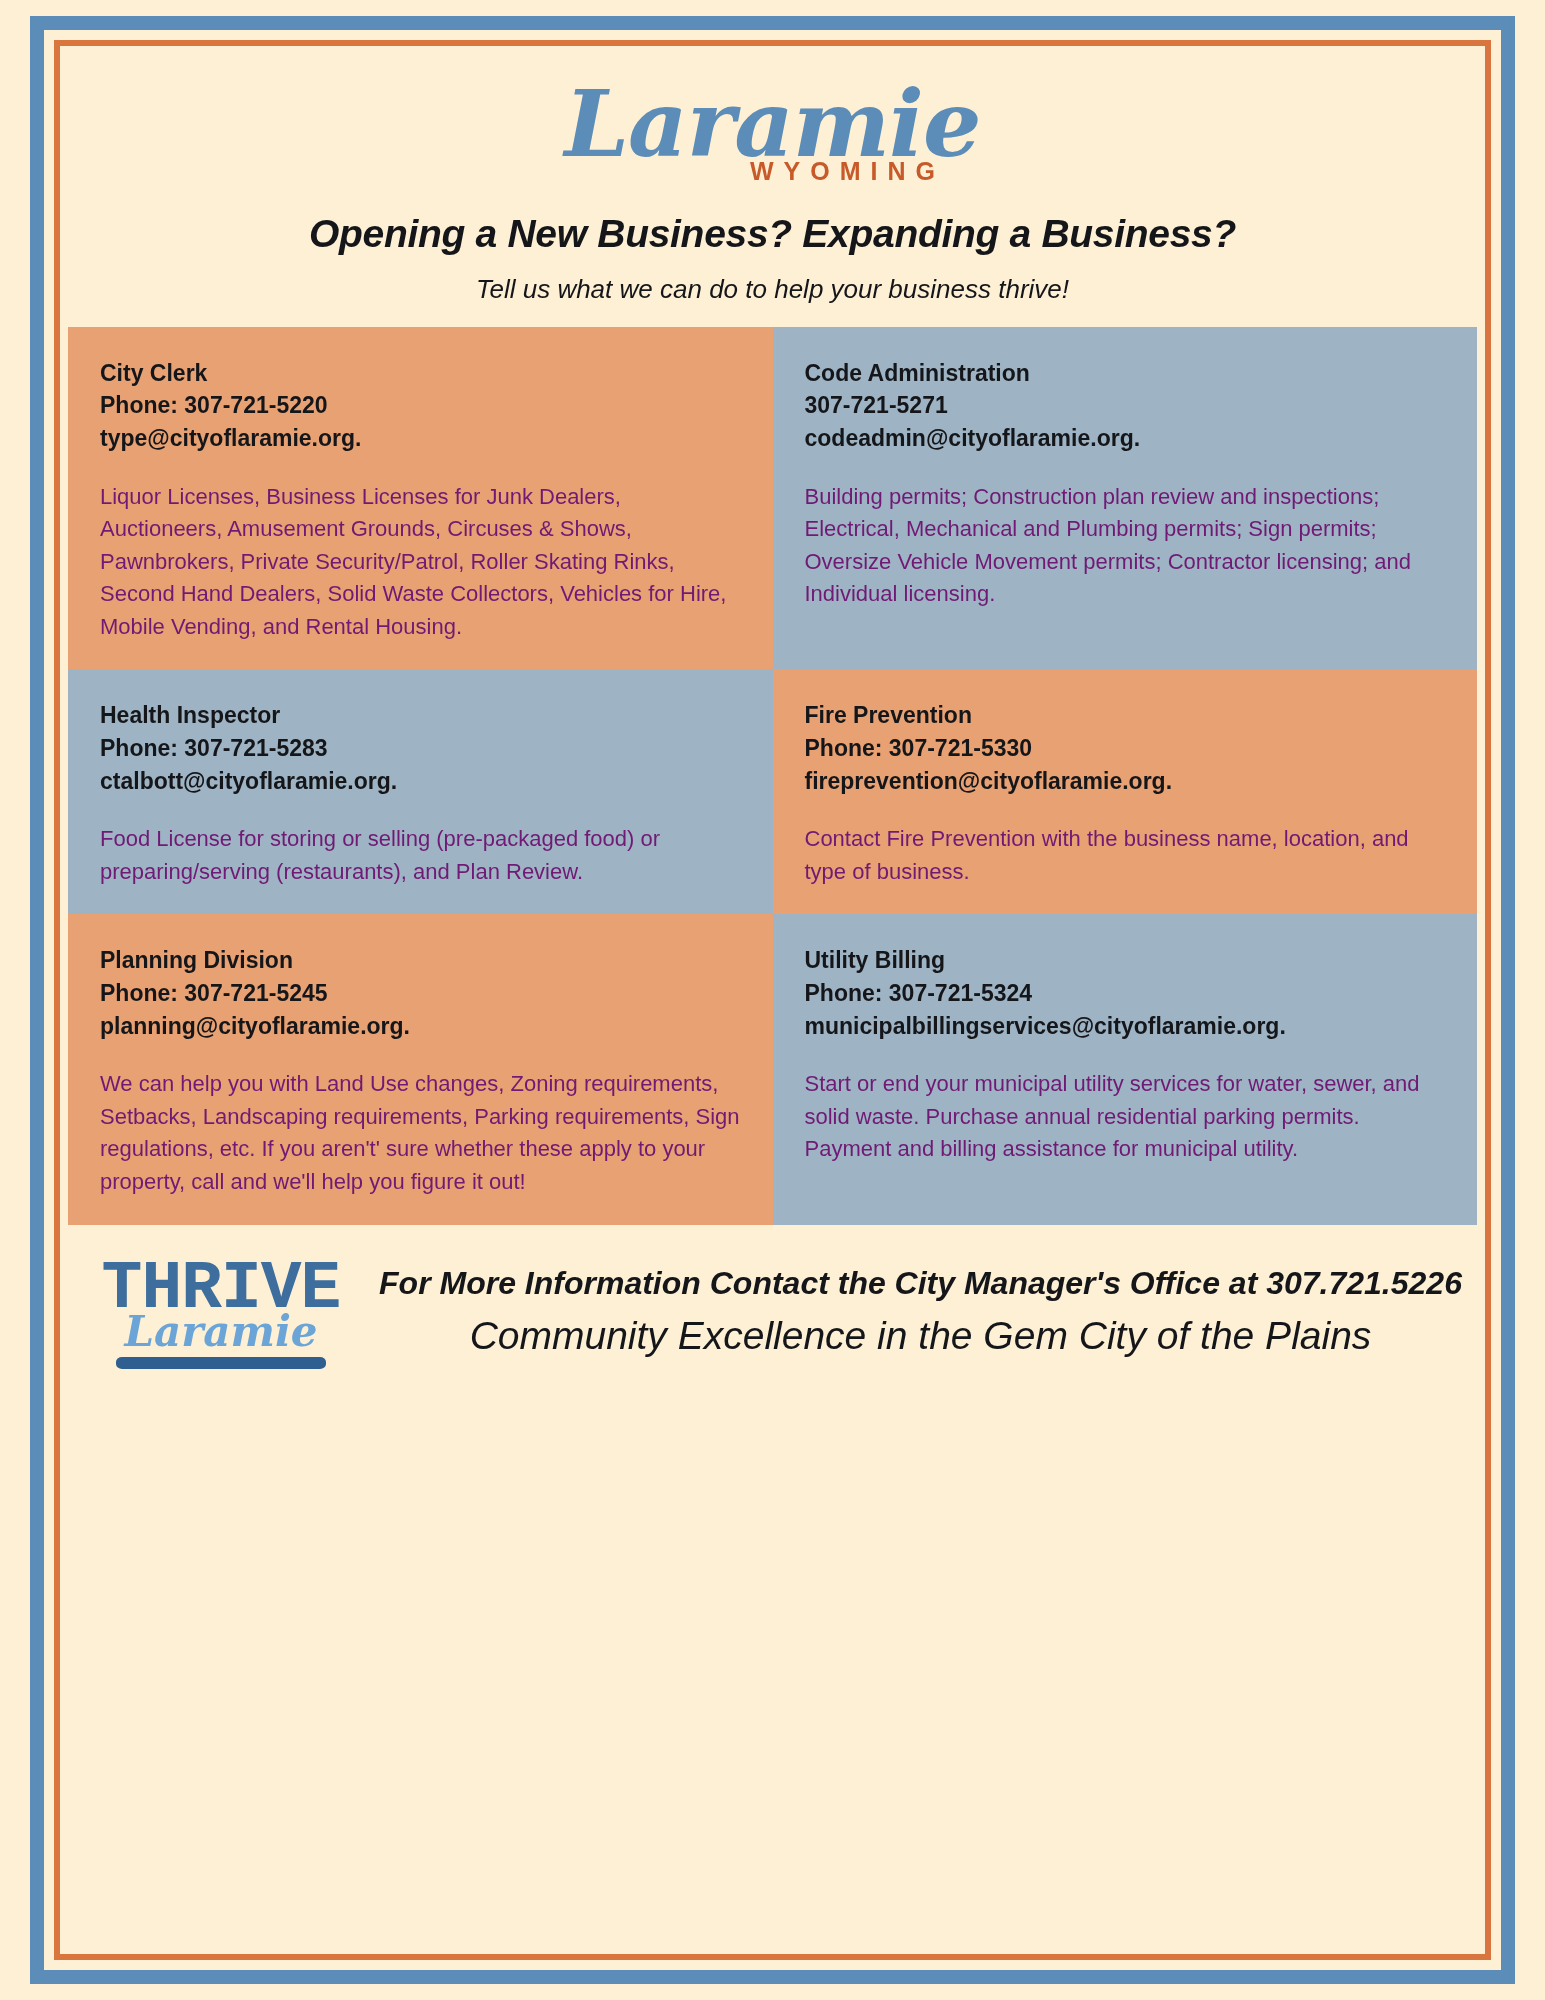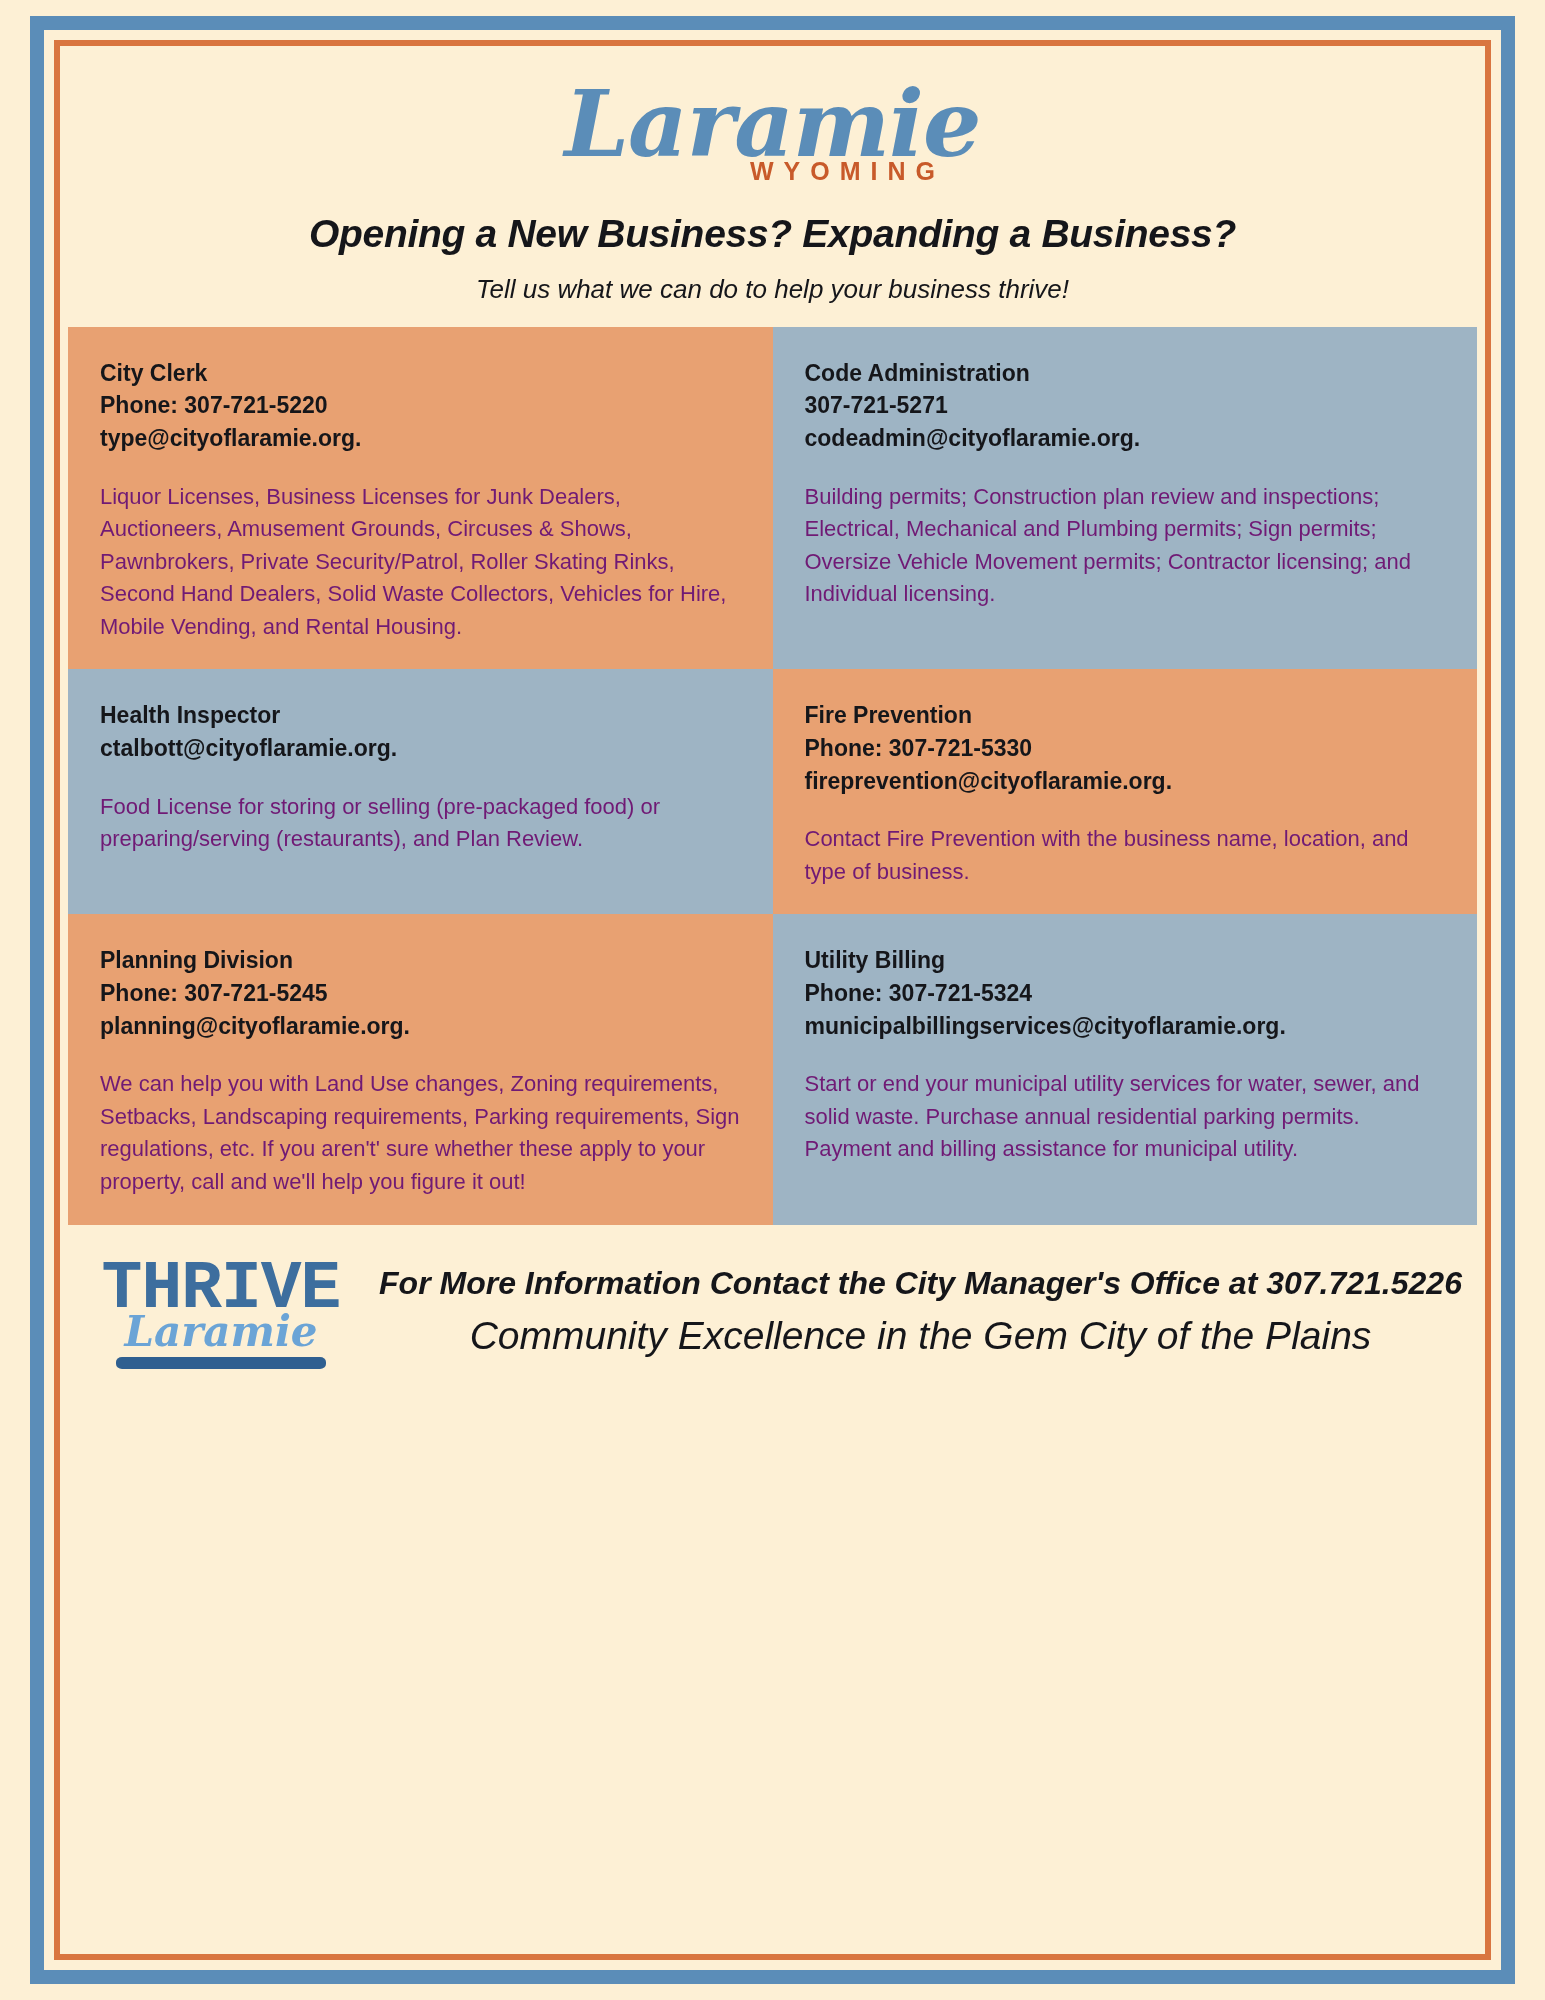--- a/index.html
+++ b/index.html
@@ -208,20 +208,21 @@
 
       <div class="cell blue">
         <h3>Code Administration</h3>
         <div class="meta">307-721-5271</div>
         <div class="meta">codeadmin@cityoflaramie.org.</div>
         <div class="desc">Building permits; Construction plan review and inspections; Electrical, Mechanical and Plumbing permits; Sign permits; Oversize Vehicle Movement permits; Contractor licensing; and Individual licensing.</div>
       </div>
 
       <div class="cell blue">
         <h3>Health Inspector</h3>
+        <div class="meta">Phone: 307-721-5283</div>
         <div class="meta">ctalbott@cityoflaramie.org.</div>
         <div class="desc">Food License for storing or selling (pre-packaged food) or preparing/serving (restaurants), and Plan Review.</div>
       </div>
 
       <div class="cell orange">
         <h3>Fire Prevention</h3>
         <div class="meta">Phone: 307-721-5330</div>
         <div class="meta">fireprevention@cityoflaramie.org.</div>
         <div class="desc">Contact Fire Prevention with the business name, location, and type of business.</div>
       </div>

